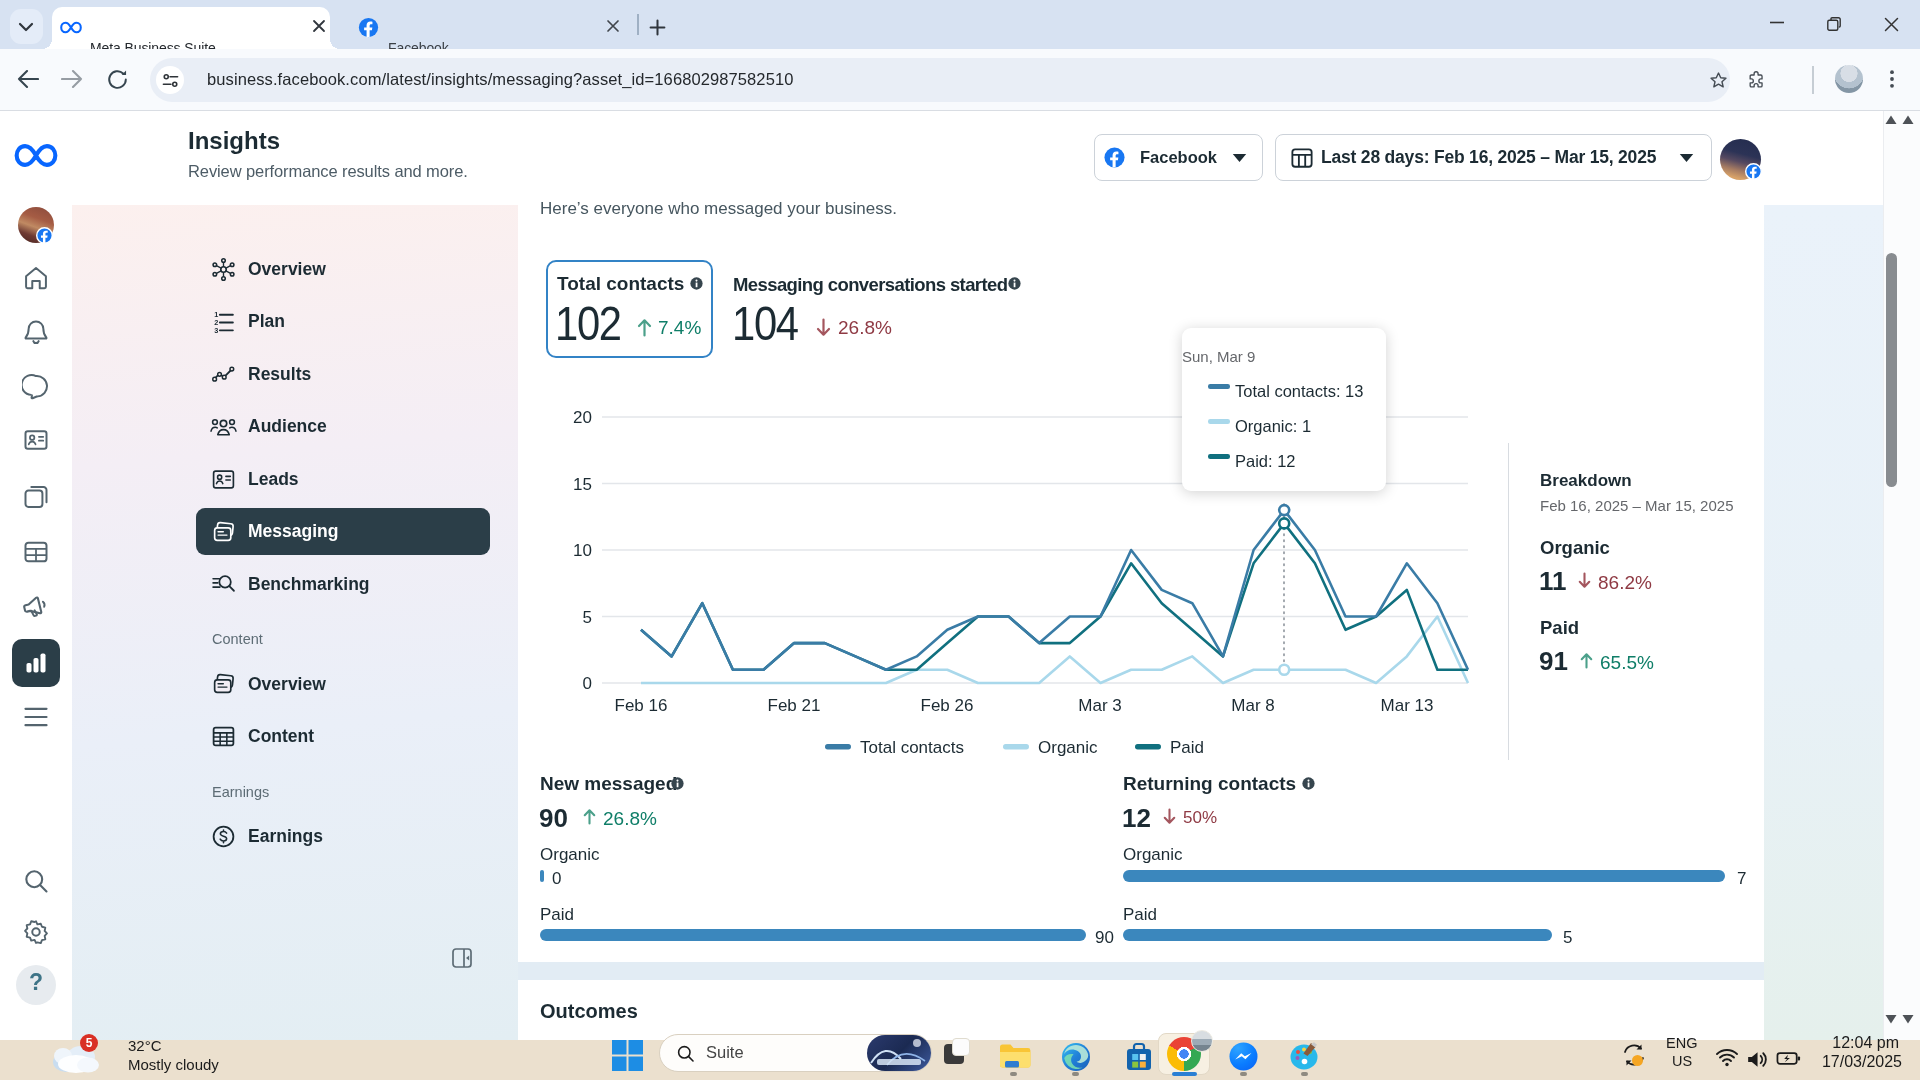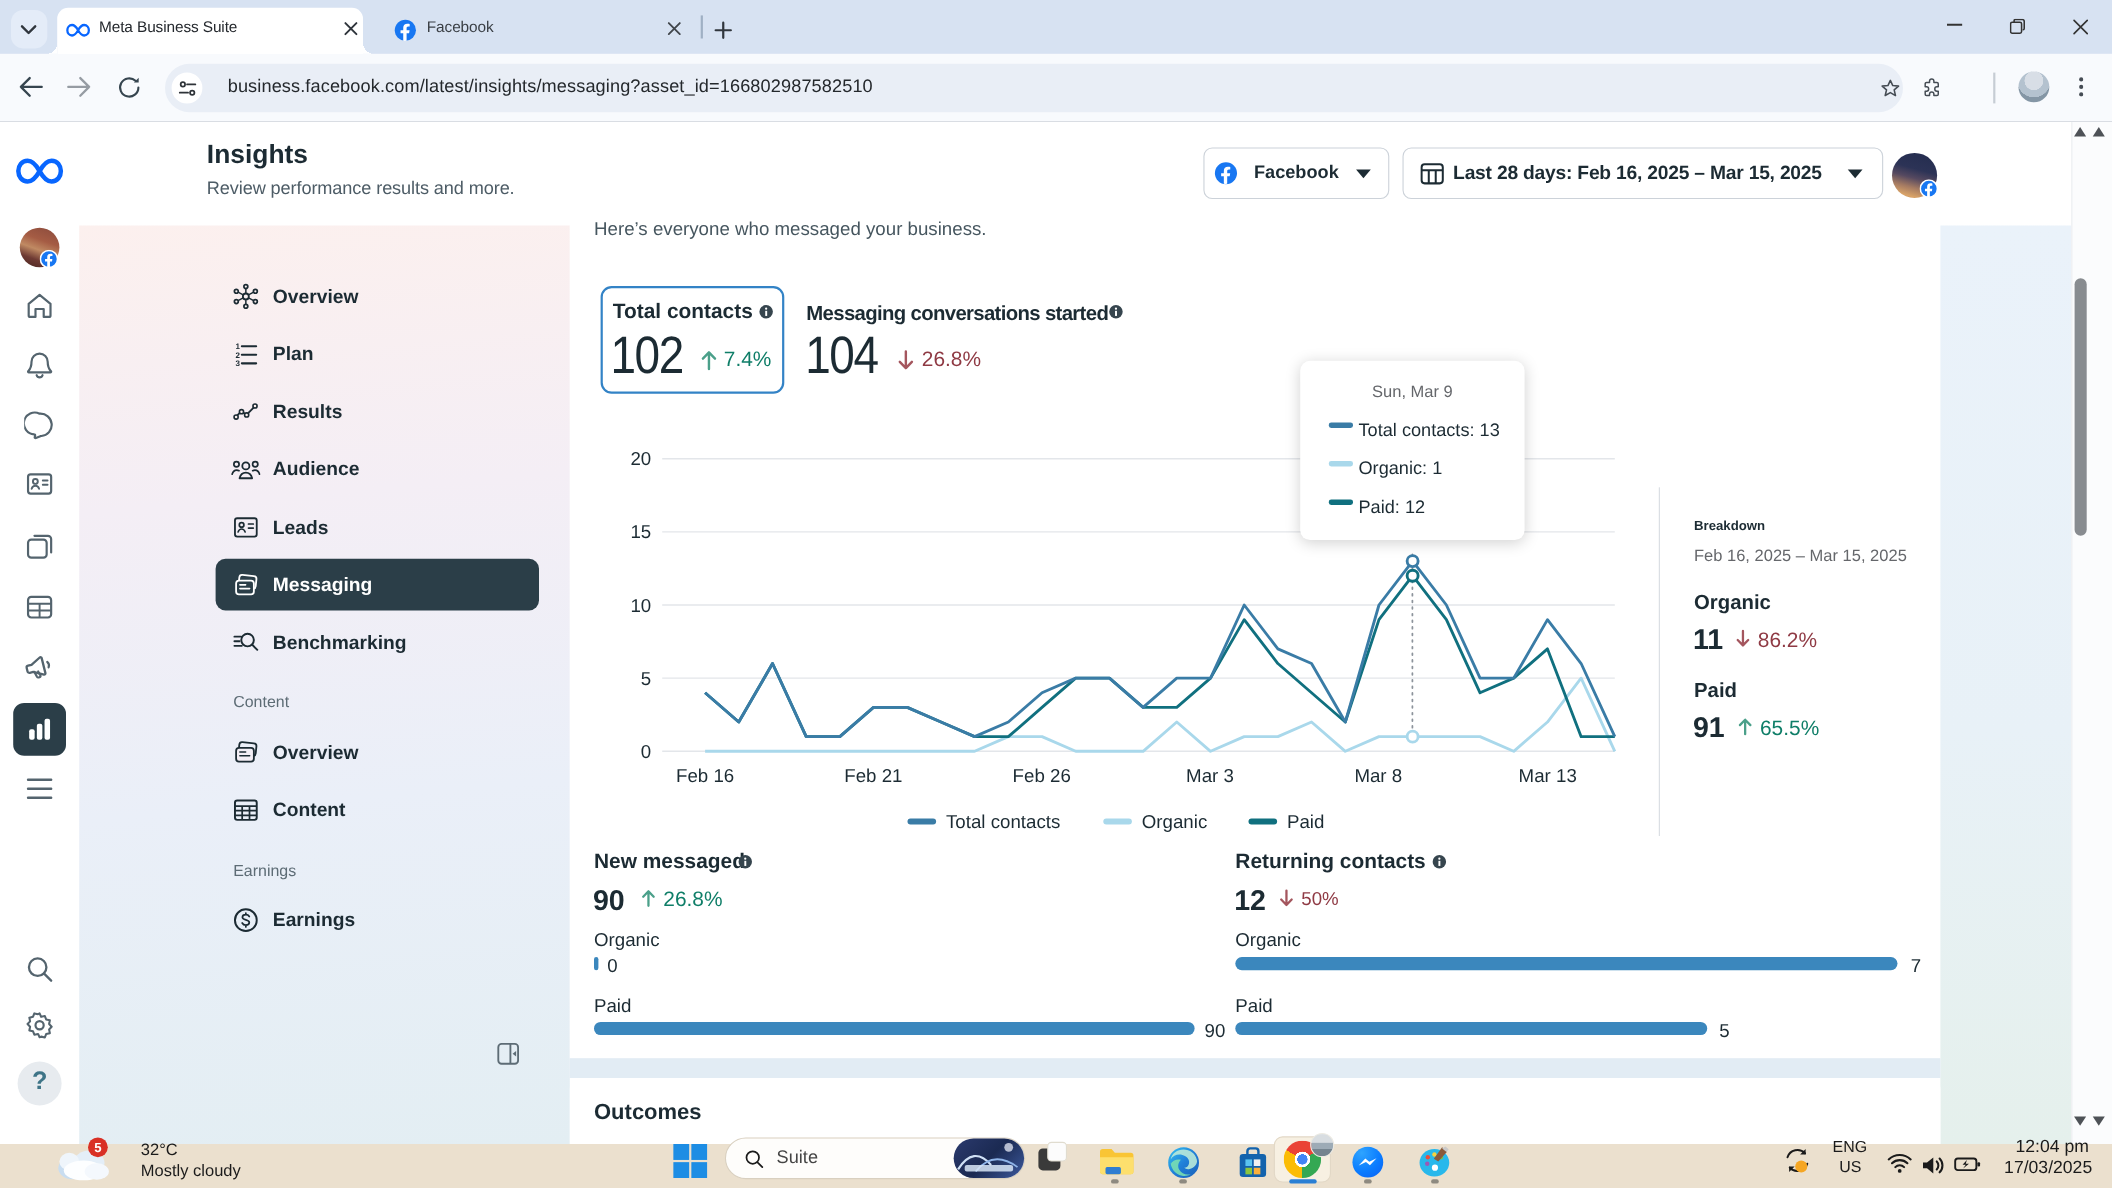--- a/index.html
+++ b/index.html
@@ -3,21 +3,21 @@
 <meta charset="utf-8">
 <style>
   * { margin:0; padding:0; box-sizing:border-box; }
   html,body { width:1920px; height:1080px; overflow:hidden; font-family:"Liberation Sans",sans-serif; }
   .abs { position:absolute; }
   body { position:relative; background:#fff; }
   
   #tabstrip { left:0; top:0; width:1920px; height:49px; background:#d7e2f2; }
   #tabchev { left:10px; top:9px; width:33px; height:35px; border-radius:11px; background:#e4ecf8; }
   #tab1 { left:52px; top:7px; width:278px; height:42px; background:#fff; border-radius:10px 10px 0 0; }
-  .tabtxt { font-size:14px; color:#24282d; letter-spacing:-0.1px; }
+  .tabtxt { font-size:14px; color:#24282d; letter-spacing:-0.1px;margin-top:24px; }
   #toolbar { left:0; top:49px; width:1920px; height:62px; background:#f8fafd; border-bottom:1px solid #d9dde3; }
   #omnibox { left:150px; top:58px; width:1580px; height:44px; border-radius:22px; background:#e9eef6; }
   #urltxt { left:207px; top:70px; font-size:16.5px; color:#24282c; letter-spacing:0.1px; }
   
   #pagehdr { left:0; top:111px; width:1883px; height:94px; background:#fff; }
   #railbg { left:0; top:205px; width:72px; height:835px; background:#fff; }
   #sidebg { left:72px; top:205px; width:446px; height:835px;
     background:linear-gradient(175deg,#fcf0ee 0%,#f4eef5 30%,#eaeff8 62%,#e3eef3 100%); }
   #maincard { left:518px; top:205px; width:1246px; height:757px; background:#fff; }
   #rightstrip { left:1764px; top:205px; width:119px; height:835px;
@@ -376,30 +376,30 @@
     <rect x="1135" y="744" width="26" height="5.5" rx="2.7" fill="#10707f"></rect>
   </g>
   <g font-family="Liberation Sans" font-size="17" fill="#1c2b33">
     <text x="860" y="753">Total contacts</text>
       <text x="1038" y="753">Organic</text>
       <text x="1170" y="753">Paid</text>
   </g>
 </svg>
 
 <div class="abs" style="left:1182px;top:328px;width:204px;height:163px;background:#fff;border-radius:9px;box-shadow:0 2px 14px rgba(0,0,0,0.18)"></div>
-<div class="abs" style="left:1182px;top:348px;width:204px;text-align:center;font-size:15px;color:#65676b">Sun, Mar 9</div>
+<div class="abs" style="left:1182px;top:348px;width:204px;font-size:15px;color:#65676b">Sun, Mar 9</div>
 <div class="abs" style="left:1208px;top:384px;width:22px;height:4.5px;border-radius:2.2px;background:#3a7ca6"></div>
 <div class="abs" style="left:1235px;top:382px;font-size:16.5px;color:#1c2b33">Total contacts: 13</div>
 <div class="abs" style="left:1208px;top:419px;width:22px;height:4.5px;border-radius:2.2px;background:#a9d8eb"></div>
 <div class="abs" style="left:1235px;top:417px;font-size:16.5px;color:#1c2b33">Organic: 1</div>
 <div class="abs" style="left:1208px;top:454px;width:22px;height:4.5px;border-radius:2.2px;background:#10707f"></div>
 <div class="abs" style="left:1235px;top:452px;font-size:16.5px;color:#1c2b33">Paid: 12</div>
 
 <div class="abs" style="left:1508px;top:443px;width:1px;height:317px;background:#d8dce1"></div>
-<div class="abs" style="left:1540px;top:471px;font-size:12px;font-weight:700;color:#1c2b33">Breakdown</div>
+<div class="abs" style="left:1540px;top:471px;font-size:17px;font-weight:700;color:#1c2b33">Breakdown</div>
 <div class="abs" style="left:1540px;top:497px;font-size:15px;color:#65676b">Feb 16, 2025 – Mar 15, 2025</div>
 <div class="abs" style="left:1540px;top:537px;font-size:18.5px;font-weight:700;color:#1c2b33">Organic</div>
 <div class="abs" style="left:1539px;top:566px;font-size:26px;font-weight:700;color:#1c2b33">11</div>
 <svg class="abs" style="left:1578px;top:572px" width="13" height="17" viewBox="0 0 15 19">
     <path d="M7.5 1.5v15M2 11l5.5 5.7L13 11" fill="none" stroke="#a4565e" stroke-width="2.4" stroke-linecap="round" stroke-linejoin="round"></path>
   </svg>
 <div class="abs" style="left:1598px;top:572px;font-size:19px;color:#8f3a44">86.2%</div>
 <div class="abs" style="left:1540px;top:617px;font-size:18.5px;font-weight:700;color:#1c2b33">Paid</div>
 <div class="abs" style="left:1539px;top:646px;font-size:26px;font-weight:700;color:#1c2b33">91</div>
 <svg class="abs" style="left:1580px;top:652px" width="13" height="17" viewBox="0 0 15 19">

